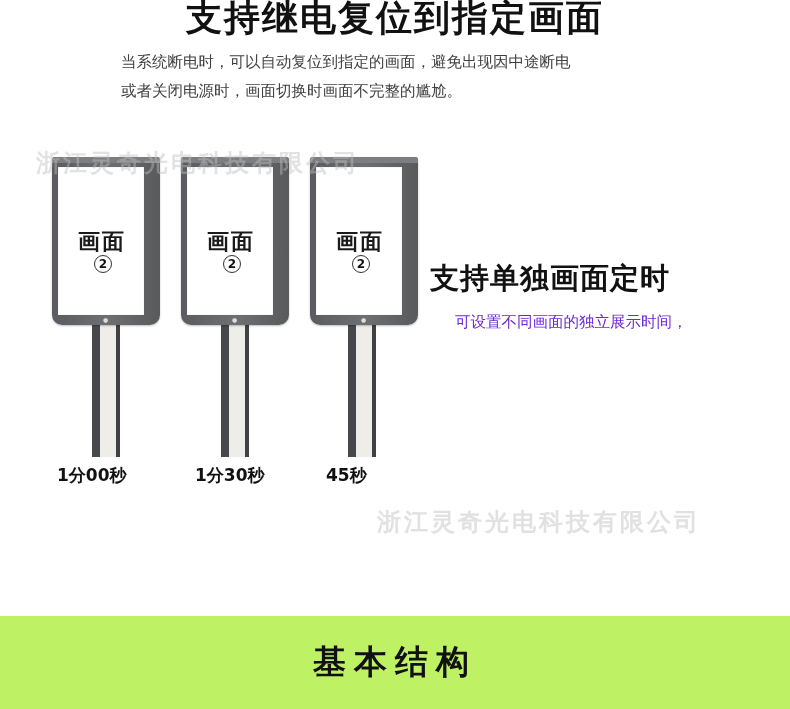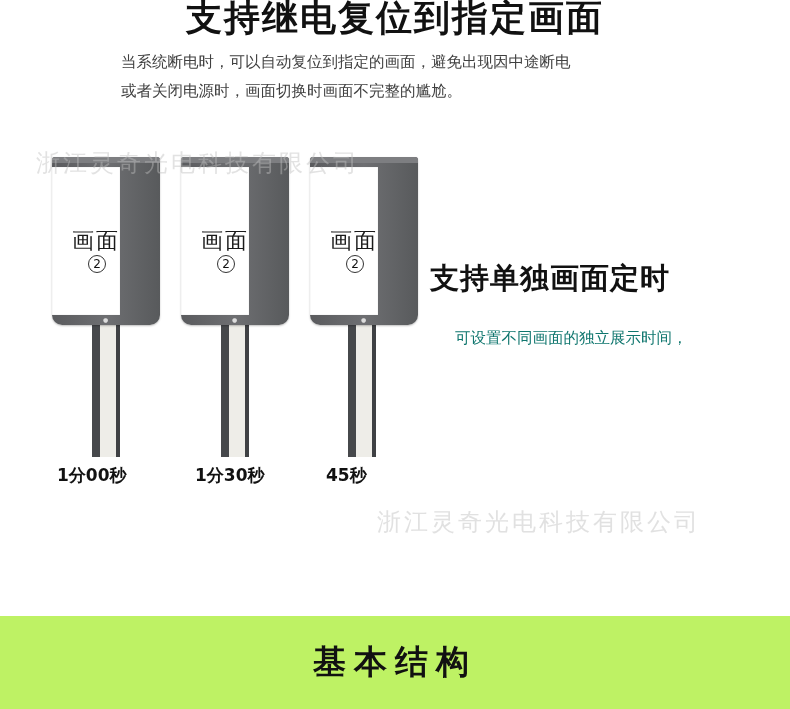--- a/index.html
+++ b/index.html
@@ -15,41 +15,42 @@
     font-size: 36px; font-weight: bold; color: #111; letter-spacing: 2px;
     line-height: 44px; white-space: nowrap;
   }
   .desc {
     left: 121px; top: 48px; font-size: 15.5px; color: #404040; line-height: 29px;
     white-space: nowrap;
   }
 
   .watermark {
     color: rgba(190,190,190,0.45); font-size: 24px; letter-spacing: 3px;
-    white-space: nowrap; font-weight: normal; line-height: 30px;
+    white-space: nowrap; font-weight: bold; line-height: 30px;
   }
   .wm1 { left: 36px; top: 148px; z-index: 5; }
   .wm2 { left: 377px; top: 507px; color: rgba(200,200,200,0.55); }
 
   
   .sign { position: absolute; }
   .frame {
     position: absolute; left: 0; top: 0; width: 108px; height: 168px;
     background: linear-gradient(90deg, #5a5b5e 0%, #6e6f72 50%, #585a5c 100%);
     border-radius: 3px 3px 10px 10px;
     box-shadow: 0 1px 2px rgba(0,0,0,0.25);
   }
   .frame-top {
     position: absolute; left: 0; top: 0; width: 108px; height: 6px;
     background: #7d7e81; border-radius: 3px 3px 0 0;
   }
   .screen {
-    position: absolute; left: 0; top: 10px; width: 68px; height: 148px;
+    position: absolute; left: 6px; top: 10px; width: 86px; height: 148px;
     background: #ffffff;
     box-shadow: inset 0 0 1px rgba(0,0,0,0.3);
+    font-weight: bold;
   }
   .screen-label {
     position: absolute; left: 0; width: 88px; top: 62px; text-align: center;
     font-size: 22px; color: #1a1a1a; letter-spacing: 2px; line-height: 24px;
     font-family: "DejaVu Serif", serif;
   }
   .screen-num {
     position: absolute; left: 36px; top: 88px; width: 16px; height: 16px;
     border: 1px solid #333; border-radius: 50%;
     font-size: 12px; line-height: 16px; text-align: center; color: #111;
@@ -67,21 +68,21 @@
   .time-label {
     position: absolute; top: 463px; font-size: 17px; font-weight: bold; color: #111;
     white-space: nowrap; line-height: 24px; text-align: right;
   }
 
   .sub-title {
     left: 430px; top: 258px; font-size: 29px; font-weight: bold; color: #111;
     letter-spacing: 1px; line-height: 40px; white-space: nowrap;
   }
   .sub-desc {
-    left: 455px; top: 324px; font-size: 15.5px; color: #0f766e; line-height: 28px;
+    left: 455px; top: 308px; font-size: 15.5px; color: #6d28d9; line-height: 28px;
     white-space: nowrap;
   }
 
   .band {
     left: 0; top: 616px; width: 790px; height: 93px; background: #bef264;
   }
   .band-title {
     position: absolute; left: 0; width: 790px; top: 22px; text-align: center;
     font-size: 33px; font-weight: bold; color: #111; letter-spacing: 8px;
     line-height: 48px;

